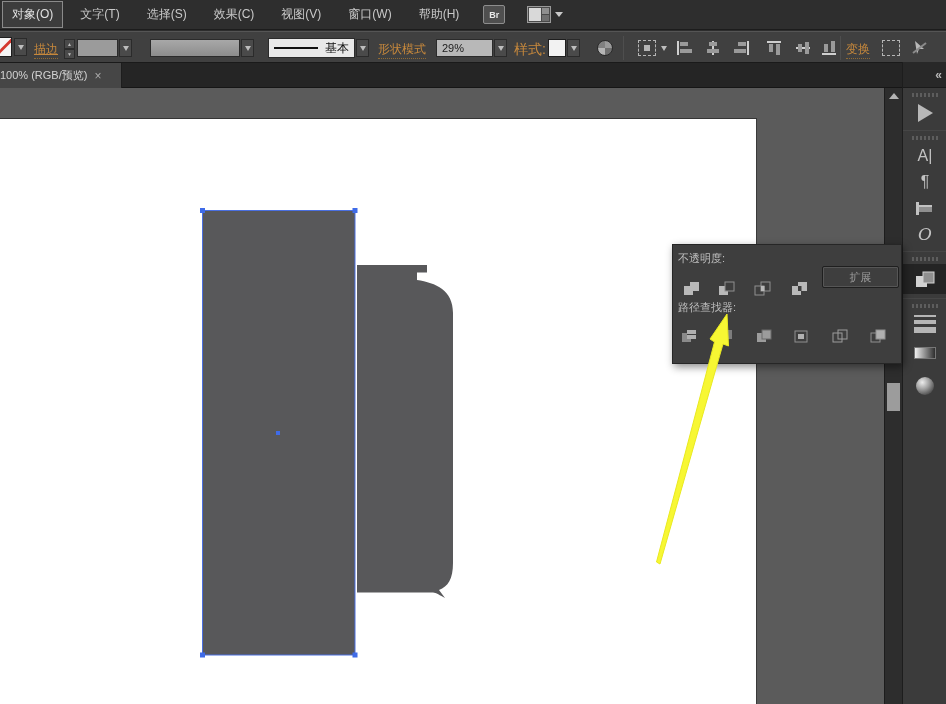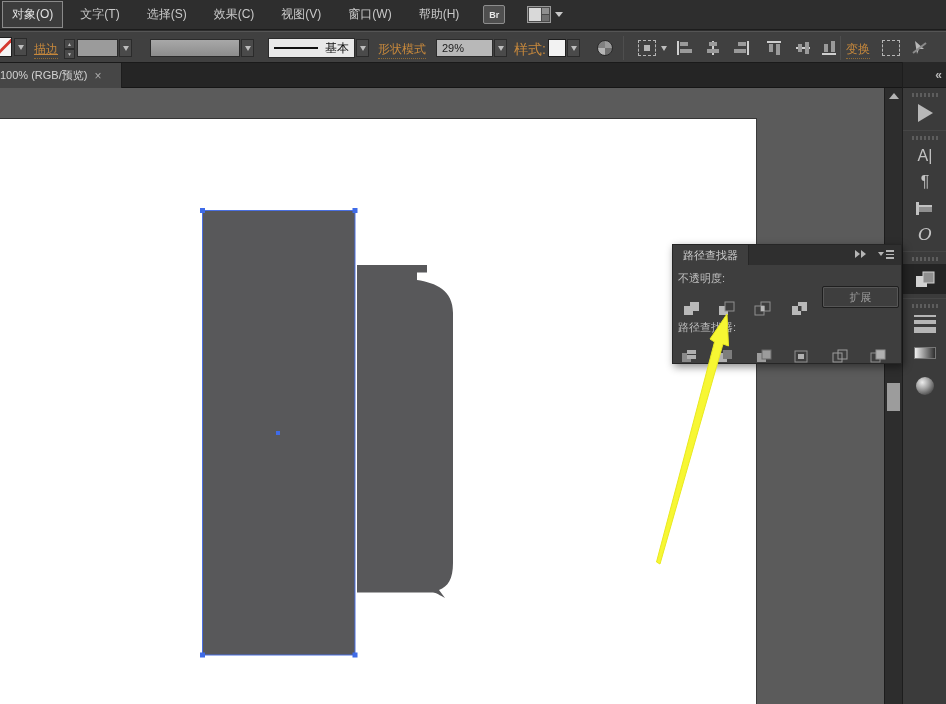--- a/index.html
+++ b/index.html
@@ -349,33 +349,20 @@
     </div>
     <div class="dock-btn" style="height:32px">
         <span class="grad-ico"></span>
       </div>
     <div class="dock-btn" style="height:34px">
         <span class="sphere-ico"></span>
       </div>
   </div>
 
   <div id="pf-panel">
-    <div id="pf-title">
-      <div class="tab">路径查找器</div>
-      <div class="pf-collapse">
-          <i></i>
-          <i></i>
-        </div>
-      <div class="pf-menu">
-        <span class="v"></span>
-          <span class="l" style="top:0;"></span>
-          <span class="l" style="top:3.5px;"></span>
-          <span class="l" style="top:7px;"></span>
-      </div>
-    </div>
     <div id="pf-body">
       <span class="pf-label" style="top:6px;">不透明度:</span>
 
       <div class="pf-btn" style="left:6px; top:32px;">
         <svg width="17" height="15">
             <rect x="1" y="5" width="9" height="9" fill="#b9b9b9"></rect>
             <rect x="7" y="1" width="9" height="9" fill="#b9b9b9"></rect>
           </svg>
       </div>
       <div class="pf-btn" style="left:41px; top:32px;">

